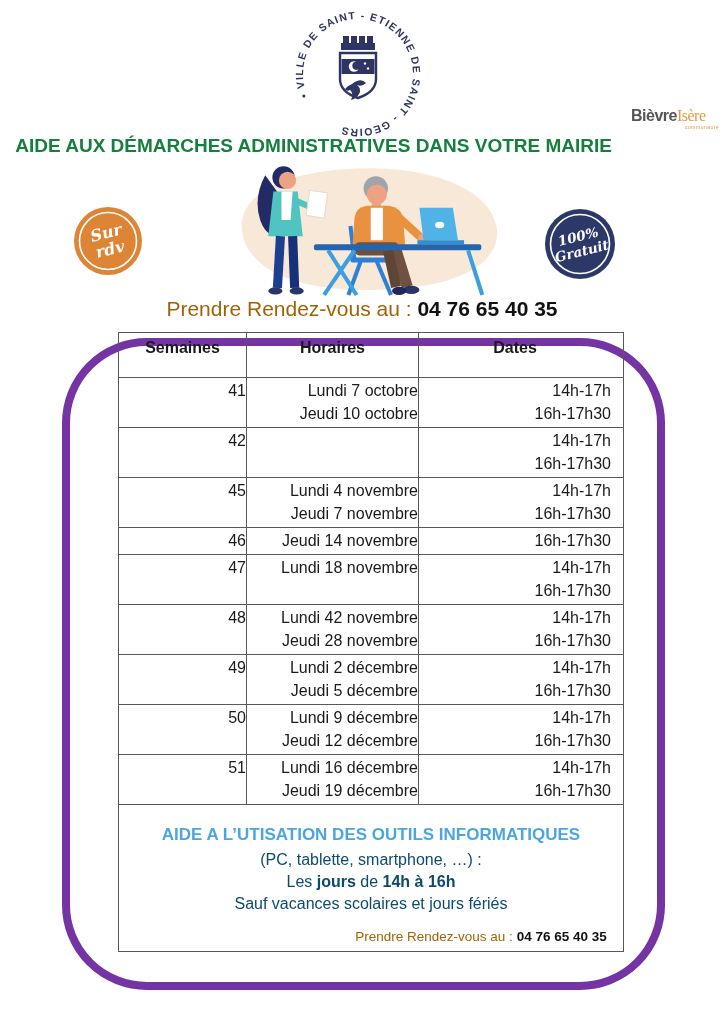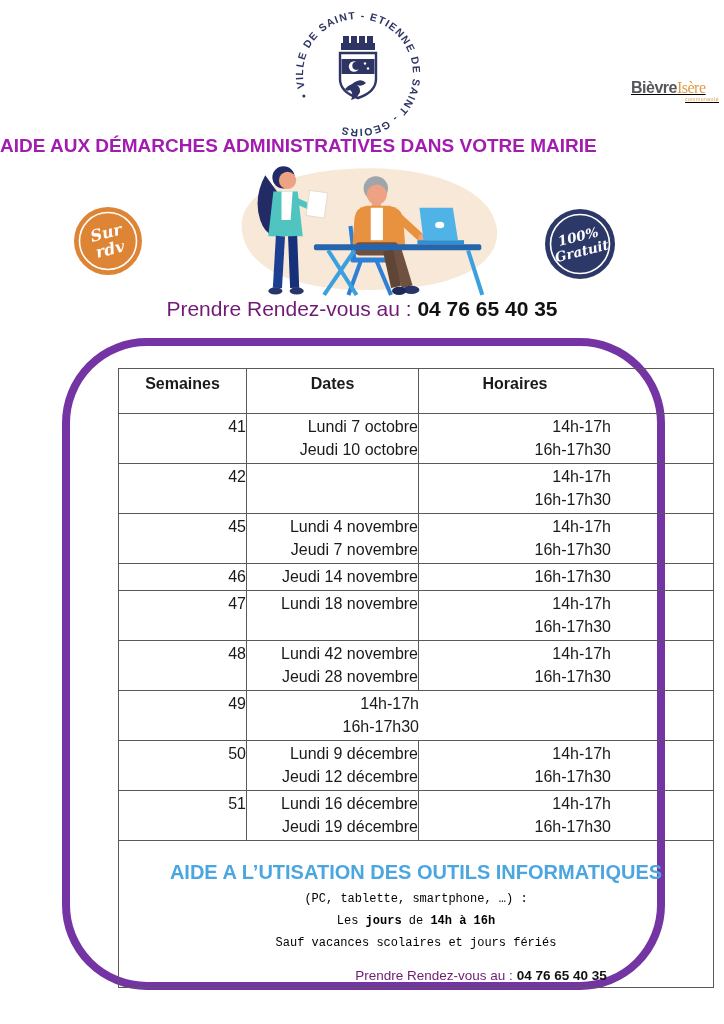--- a/index.html
+++ b/index.html
@@ -3,51 +3,51 @@
 <meta charset="utf-8">
 <style>
   * { margin:0; padding:0; box-sizing:border-box; }
   body { background:#ffffff; font-family:"Liberation Sans", sans-serif; }
   .page { position:relative; width:724px; height:1024px; background:#ffffff; overflow:hidden; margin:0 auto; }
 
   
   .town-logo { position:absolute; left:288px; top:8px; }
 
   
-  .bievre { position:absolute; left:631px; top:80px; width:88px; text-align:left; line-height:1;text-decoration:underline; }
+  .bievre { position:absolute; left:631px; top:108px; width:88px; text-align:left; line-height:1; }
   .bievre .b1 { font-weight:bold; font-size:16px; color:#55565a; letter-spacing:-0.5px; }
   .bievre .b2 { font-family:"Liberation Serif", serif; font-size:16px; color:#e29a45; letter-spacing:-0.5px; }
   .bievre .b3 { font-size:5px; color:#e29a45; text-align:right; margin-top:1px; letter-spacing:0.5px; }
 
-  .main-title { position:absolute; left:0; top:135px; width:612px; text-align:left;
-                font-size:19px; font-weight:bold; color:#a21caf; }
+  .main-title { position:absolute; left:0; top:135px; width:612px; text-align:right;
+                font-size:19px; font-weight:bold; color:#15803d; }
 
   .illus { position:absolute; left:202px; top:155px; }
 
   .badge { position:absolute; }
   .badge-left { left:73px; top:206px; }
   .badge-right { left:544px; top:208px; }
 
   .appt { position:absolute; width:724px; text-align:center; }
   .appt-top { top:297px; font-size:21px; }
-  .appt .red { color:#701a75; }
+  .appt .red { color:#a16207; }
   .appt .phone { color:#111111; font-weight:bold; }
 
   .purple-frame { position:absolute; left:62px; top:338px; width:603px; height:652px;
                   border:8px solid #7434a4; border-radius:85px; }
 
-  .tbl { position:absolute; left:118px; top:368px; width:596px; border:1px solid #595959;
+  .tbl { position:absolute; left:118px; top:332px; width:506px; border:1px solid #595959;
          font-size:16px; color:#1a1a1a; }
   .trow, .thead { display:grid; grid-template-columns:128px 172px 192px; border-bottom:1px solid #595959; }
   .th { font-weight:bold; text-align:center; padding:6px 0 20px 0; border-right:1px solid #595959; }
   .th:last-child, .td:last-child { border-right:none; }
   .td { text-align:right; padding:1px 0 2px 0; border-right:1px solid #595959; line-height:23px; }
   .info { text-align:center; padding-top:20px; height:146px; position:relative; }
-  .info-h { color:#4ba6e0; font-weight:bold; font-size:20px; margin-bottom:4px; }
-  .info-l { font-size:12px; line-height:22px; color:#000000;font-family:Liberation Mono, monospace; }
+  .info-h { color:#4ba6e0; font-weight:bold; font-size:17px; margin-bottom:4px; }
+  .info-l { font-size:16px; line-height:22px; color:#0c4a6e; }
   .appt-bottom { position:static; font-size:13.5px; margin-top:14px; }
   .appt-bottom .phone2 { color:#111111; font-weight:bold; }
 
   .badge-text { font-family:"DejaVu Serif", serif; font-style:italic; font-weight:bold; fill:#ffffff; }
 </style>
 </head>
 <body>
 
 <div class="page">
 
@@ -159,22 +159,22 @@
     </g>
   </svg>
 
   <div class="appt appt-top"><span class="red">Prendre Rendez-vous au</span><span class="red"> : </span><span class="phone">04 76 65 40 35</span></div>
 
   <div class="purple-frame"></div>
 
   <div class="tbl">
     <div class="thead">
       <div class="th">Semaines</div>
+      <div class="th">Horaires</div>
       <div class="th">Dates</div>
-      <div class="th">Horaires</div>
     </div>
     <div id="rows">
         <div class="trow">
           <div class="td">41</div>
           <div class="td">
             <div>Lundi 7 octobre</div>
             <div>Jeudi 10 octobre</div>
           </div>
           <div class="td">
             <div>14h-17h</div>
@@ -226,20 +226,24 @@
             <div>Lundi 42 novembre</div>
             <div>Jeudi 28 novembre</div>
           </div>
           <div class="td">
             <div>14h-17h</div>
             <div>16h-17h30</div>
           </div>
         </div>
         <div class="trow">
           <div class="td">49</div>
+          <div class="td">
+            <div>Lundi 2 décembre</div>
+            <div>Jeudi 5 décembre</div>
+          </div>
           <div class="td">
             <div>14h-17h</div>
             <div>16h-17h30</div>
           </div>
         </div>
         <div class="trow">
           <div class="td">50</div>
           <div class="td">
             <div>Lundi 9 décembre</div>
             <div>Jeudi 12 décembre</div>

